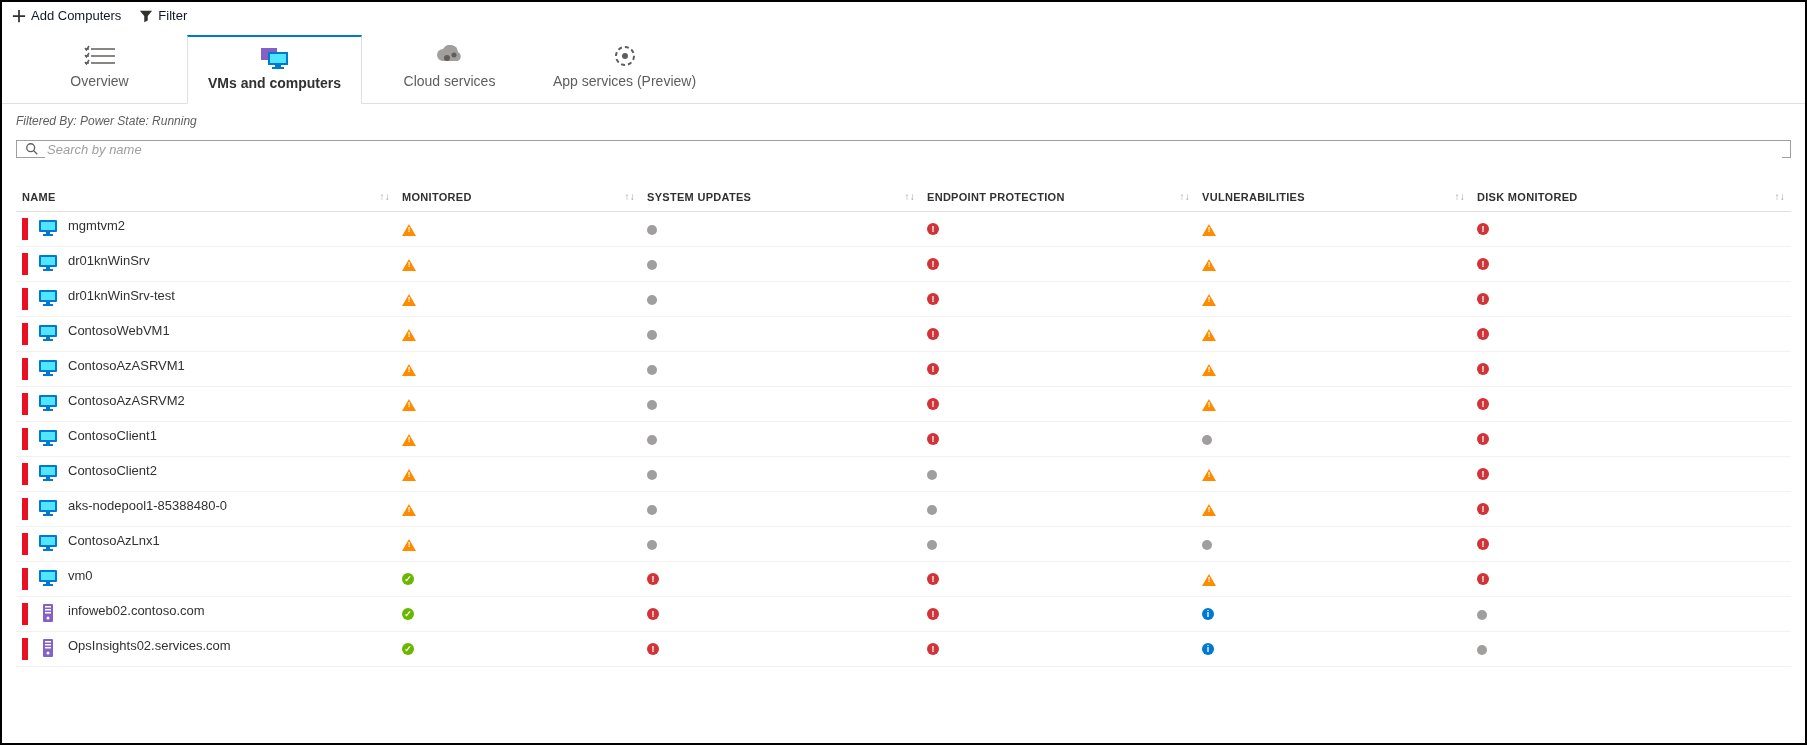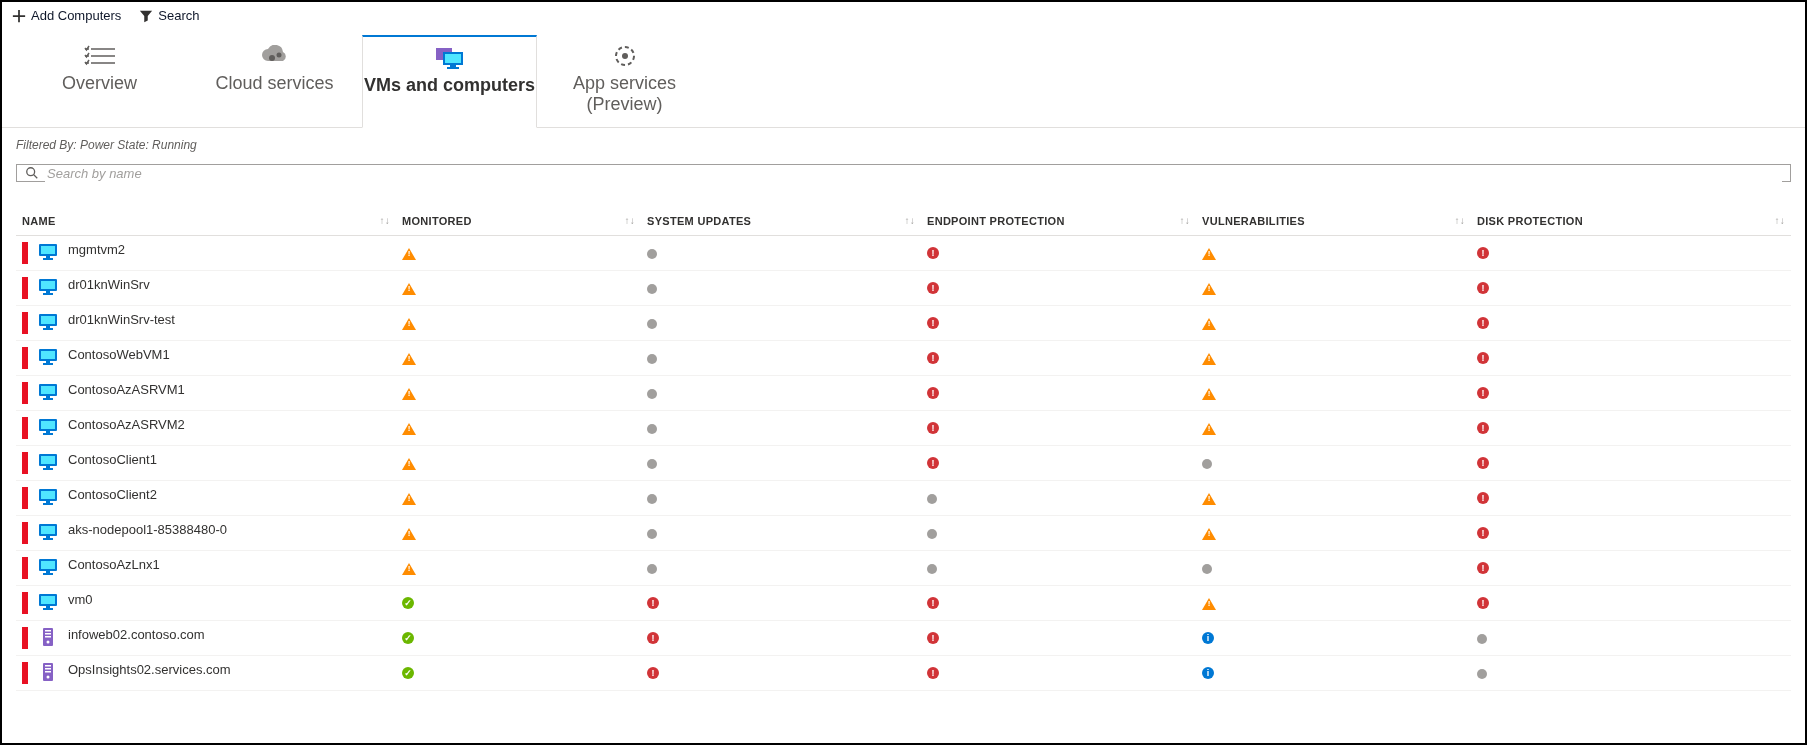--- a/index.html
+++ b/index.html
@@ -33,21 +33,21 @@
     display: flex;
     border-bottom: 1px solid #e1dfdd;
     margin-top: 8px;
     padding-left: 10px;
   }
   .tab {
     width: 175px;
     text-align: center;
     padding: 10px 0 12px 0;
     cursor: pointer;
-    font-size: 18px;
+    font-size: 14px;
     color: #605e5c;
     position: relative;
   }
   .tab.active {
     border: 1px solid #e1dfdd;
     border-top: 2px solid #0078d4;
     border-bottom: 1px solid #fff;
     margin-bottom: -1px;
     color: #323130;
     font-weight: 600;
@@ -168,50 +168,50 @@
   <div class="toolbar-btn">
     <svg viewBox="0 0 16 16">
         <path d="M7 1h2v6h6v2H9v6H7V9H1V7h6z" fill="#323130"></path>
       </svg>
     <span>Add Computers</span>
   </div>
   <div class="toolbar-btn">
     <svg viewBox="0 0 16 16">
         <path d="M1 2h14l-5 6v5l-4 2V8z" fill="#323130"></path>
       </svg>
-    <span>Search</span>
+    <span>Filter</span>
   </div>
 </div>
 
 <div class="tabs" id="tabs-host">
     <div class="tab"><svg class="tab-icon" width="34" height="22" viewBox="0 0 34 22">
         <g stroke="#605e5c" stroke-width="1.5" fill="none">
           <line x1="2" y1="4" x2="6" y2="4"></line>
           <line x1="8" y1="4" x2="32" y2="4"></line>
           <line x1="2" y1="11" x2="6" y2="11"></line>
           <line x1="8" y1="11" x2="32" y2="11"></line>
           <line x1="2" y1="18" x2="6" y2="18"></line>
           <line x1="8" y1="18" x2="32" y2="18"></line>
           <polyline points="2,3 3.5,5 6,1"></polyline>
           <polyline points="2,10 3.5,12 6,8"></polyline>
           <polyline points="2,17 3.5,19 6,15"></polyline>
         </g>
       </svg><span>Overview</span></div>
-    <div class="tab"><svg class="tab-icon" width="34" height="22" viewBox="0 0 34 22">
-        <path d="M10 16a6 6 0 0 1 0-12 8 8 0 0 1 15 3 5 5 0 0 1 0 9z" fill="#a19f9d"></path>
-        <circle cx="14" cy="13" r="3" fill="#605e5c"></circle>
-        <circle cx="21" cy="10" r="2.5" fill="#605e5c"></circle>
-      </svg><span>Cloud services</span></div>
     <div class="tab active"><svg class="tab-icon" width="34" height="22" viewBox="0 0 34 22">
         <rect x="3" y="1" width="16" height="12" fill="#8661c5"></rect>
         <rect x="10" y="5" width="20" height="13" fill="#0078d4"></rect>
         <rect x="12" y="7" width="16" height="9" fill="#50e6ff"></rect>
         <rect x="17" y="18" width="6" height="2" fill="#0078d4"></rect>
         <rect x="14" y="20" width="12" height="2" fill="#0078d4"></rect>
       </svg><span>VMs and computers</span></div>
+    <div class="tab"><svg class="tab-icon" width="34" height="22" viewBox="0 0 34 22">
+        <path d="M10 16a6 6 0 0 1 0-12 8 8 0 0 1 15 3 5 5 0 0 1 0 9z" fill="#a19f9d"></path>
+        <circle cx="14" cy="13" r="3" fill="#605e5c"></circle>
+        <circle cx="21" cy="10" r="2.5" fill="#605e5c"></circle>
+      </svg><span>Cloud services</span></div>
     <div class="tab"><svg class="tab-icon" width="34" height="22" viewBox="0 0 34 22">
         <circle cx="17" cy="11" r="9" fill="none" stroke="#605e5c" stroke-width="2" stroke-dasharray="4 3"></circle>
         <circle cx="17" cy="11" r="3" fill="#605e5c"></circle>
       </svg><span>App services (Preview)</span></div>
   </div>
 
 <div class="filtered">Filtered By: Power State: Running</div>
 
 <div class="search-wrap">
   <div class="search-box">
@@ -232,21 +232,21 @@
       <col class="c-vul">
       <col class="c-disk">
   </colgroup>
   <thead>
     <tr>
       <th><span>NAME</span><span class="sort">↑↓</span></th>
       <th><span>MONITORED</span><span class="sort">↑↓</span></th>
       <th><span>SYSTEM UPDATES</span><span class="sort">↑↓</span></th>
       <th><span>ENDPOINT PROTECTION</span><span class="sort">↑↓</span></th>
       <th><span>VULNERABILITIES</span><span class="sort">↑↓</span></th>
-      <th><span>DISK PROTECTION</span><span class="sort">↑↓</span></th>
+      <th><span>DISK MONITORED</span><span class="sort">↑↓</span></th>
     </tr>
   </thead>
   <tbody id="rows-host">
       <tr>
         <td>
           <div class="name-cell">
             <span class="sev-bar"></span>
             <svg class="res-icon" viewBox="0 0 20 20">
               <rect x="1" y="2" width="18" height="12" rx="1" fill="#0078d4"></rect>
               <rect x="3" y="4" width="14" height="8" fill="#50e6ff"></rect>

